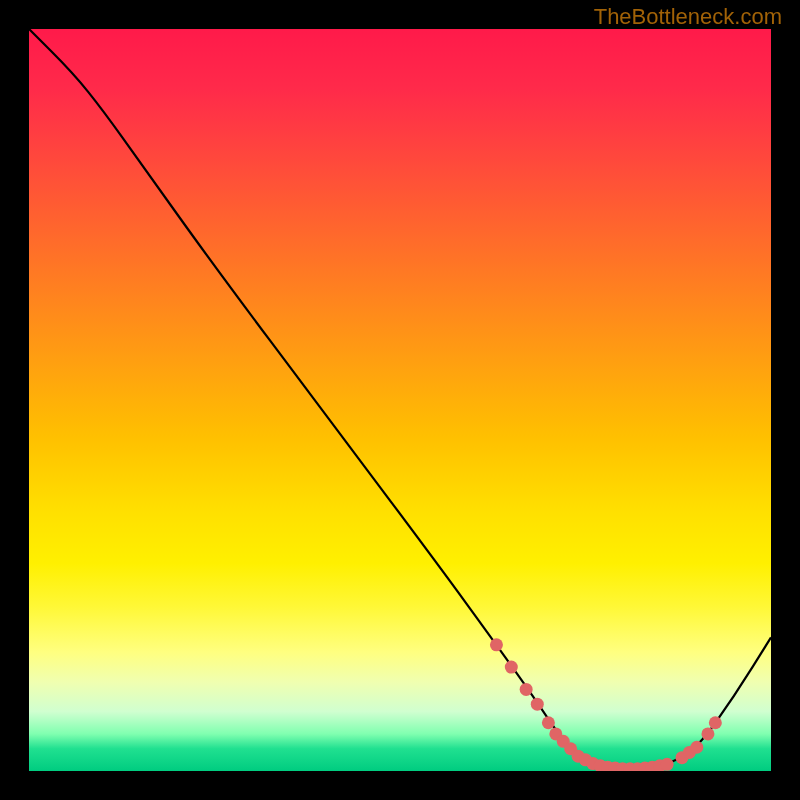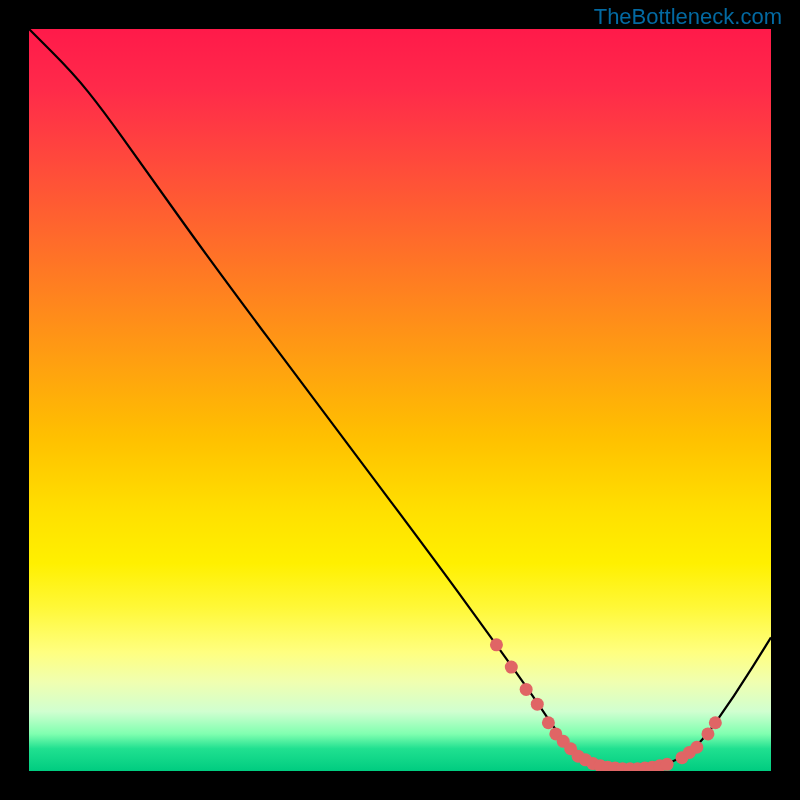--- a/index.html
+++ b/index.html
@@ -8,21 +8,21 @@
     height: 800px;
     background: #000;
     position: relative;
     overflow: hidden;
     font-family: Arial, sans-serif;
   }
   .attribution {
     position: absolute;
     top: 4px;
     right: 18px;
-    color: #0369a1;
+    color: #a16207;
     font-size: 22px;
     font-weight: 500;
     z-index: 10;
   }
   .plot-area {
     position: absolute;
     top: 29px;
     left: 29px;
     width: 742px;
     height: 742px;

